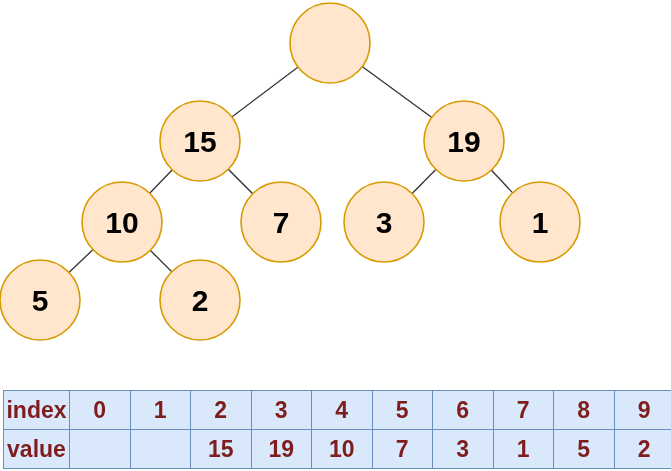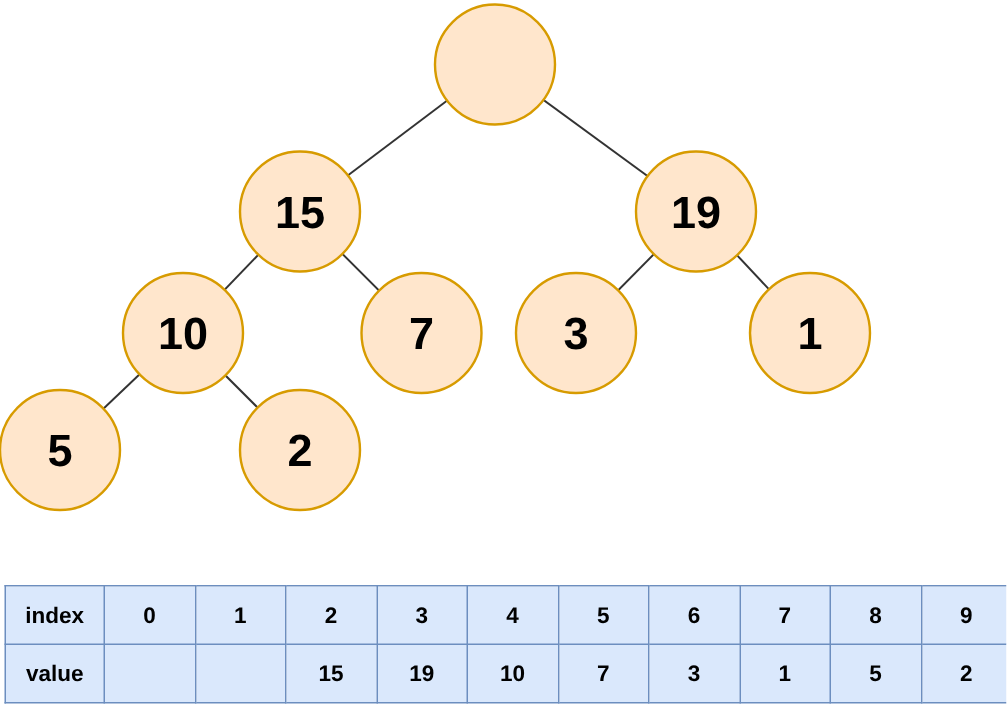--- a/index.html
+++ b/index.html
@@ -34,22 +34,22 @@
     table-layout: fixed;
     width: 660px;
   }
   table.array-table td {
     border: 1.5px solid #6C8EBF;
     background: #DAE8FC;
     height: 38px;
     text-align: center;
     vertical-align: middle;
     font-weight: bold;
-    font-size: 15px;
-    color: #000000;
+    font-size: 23px;
+    color: #7f1d1d;
     padding: 0;
     overflow: hidden;
   }
   table.array-table td.hdr {
     width: 65px;
   }
   table.array-table td.num {
     width: 59.5px;
   }
 </style>

